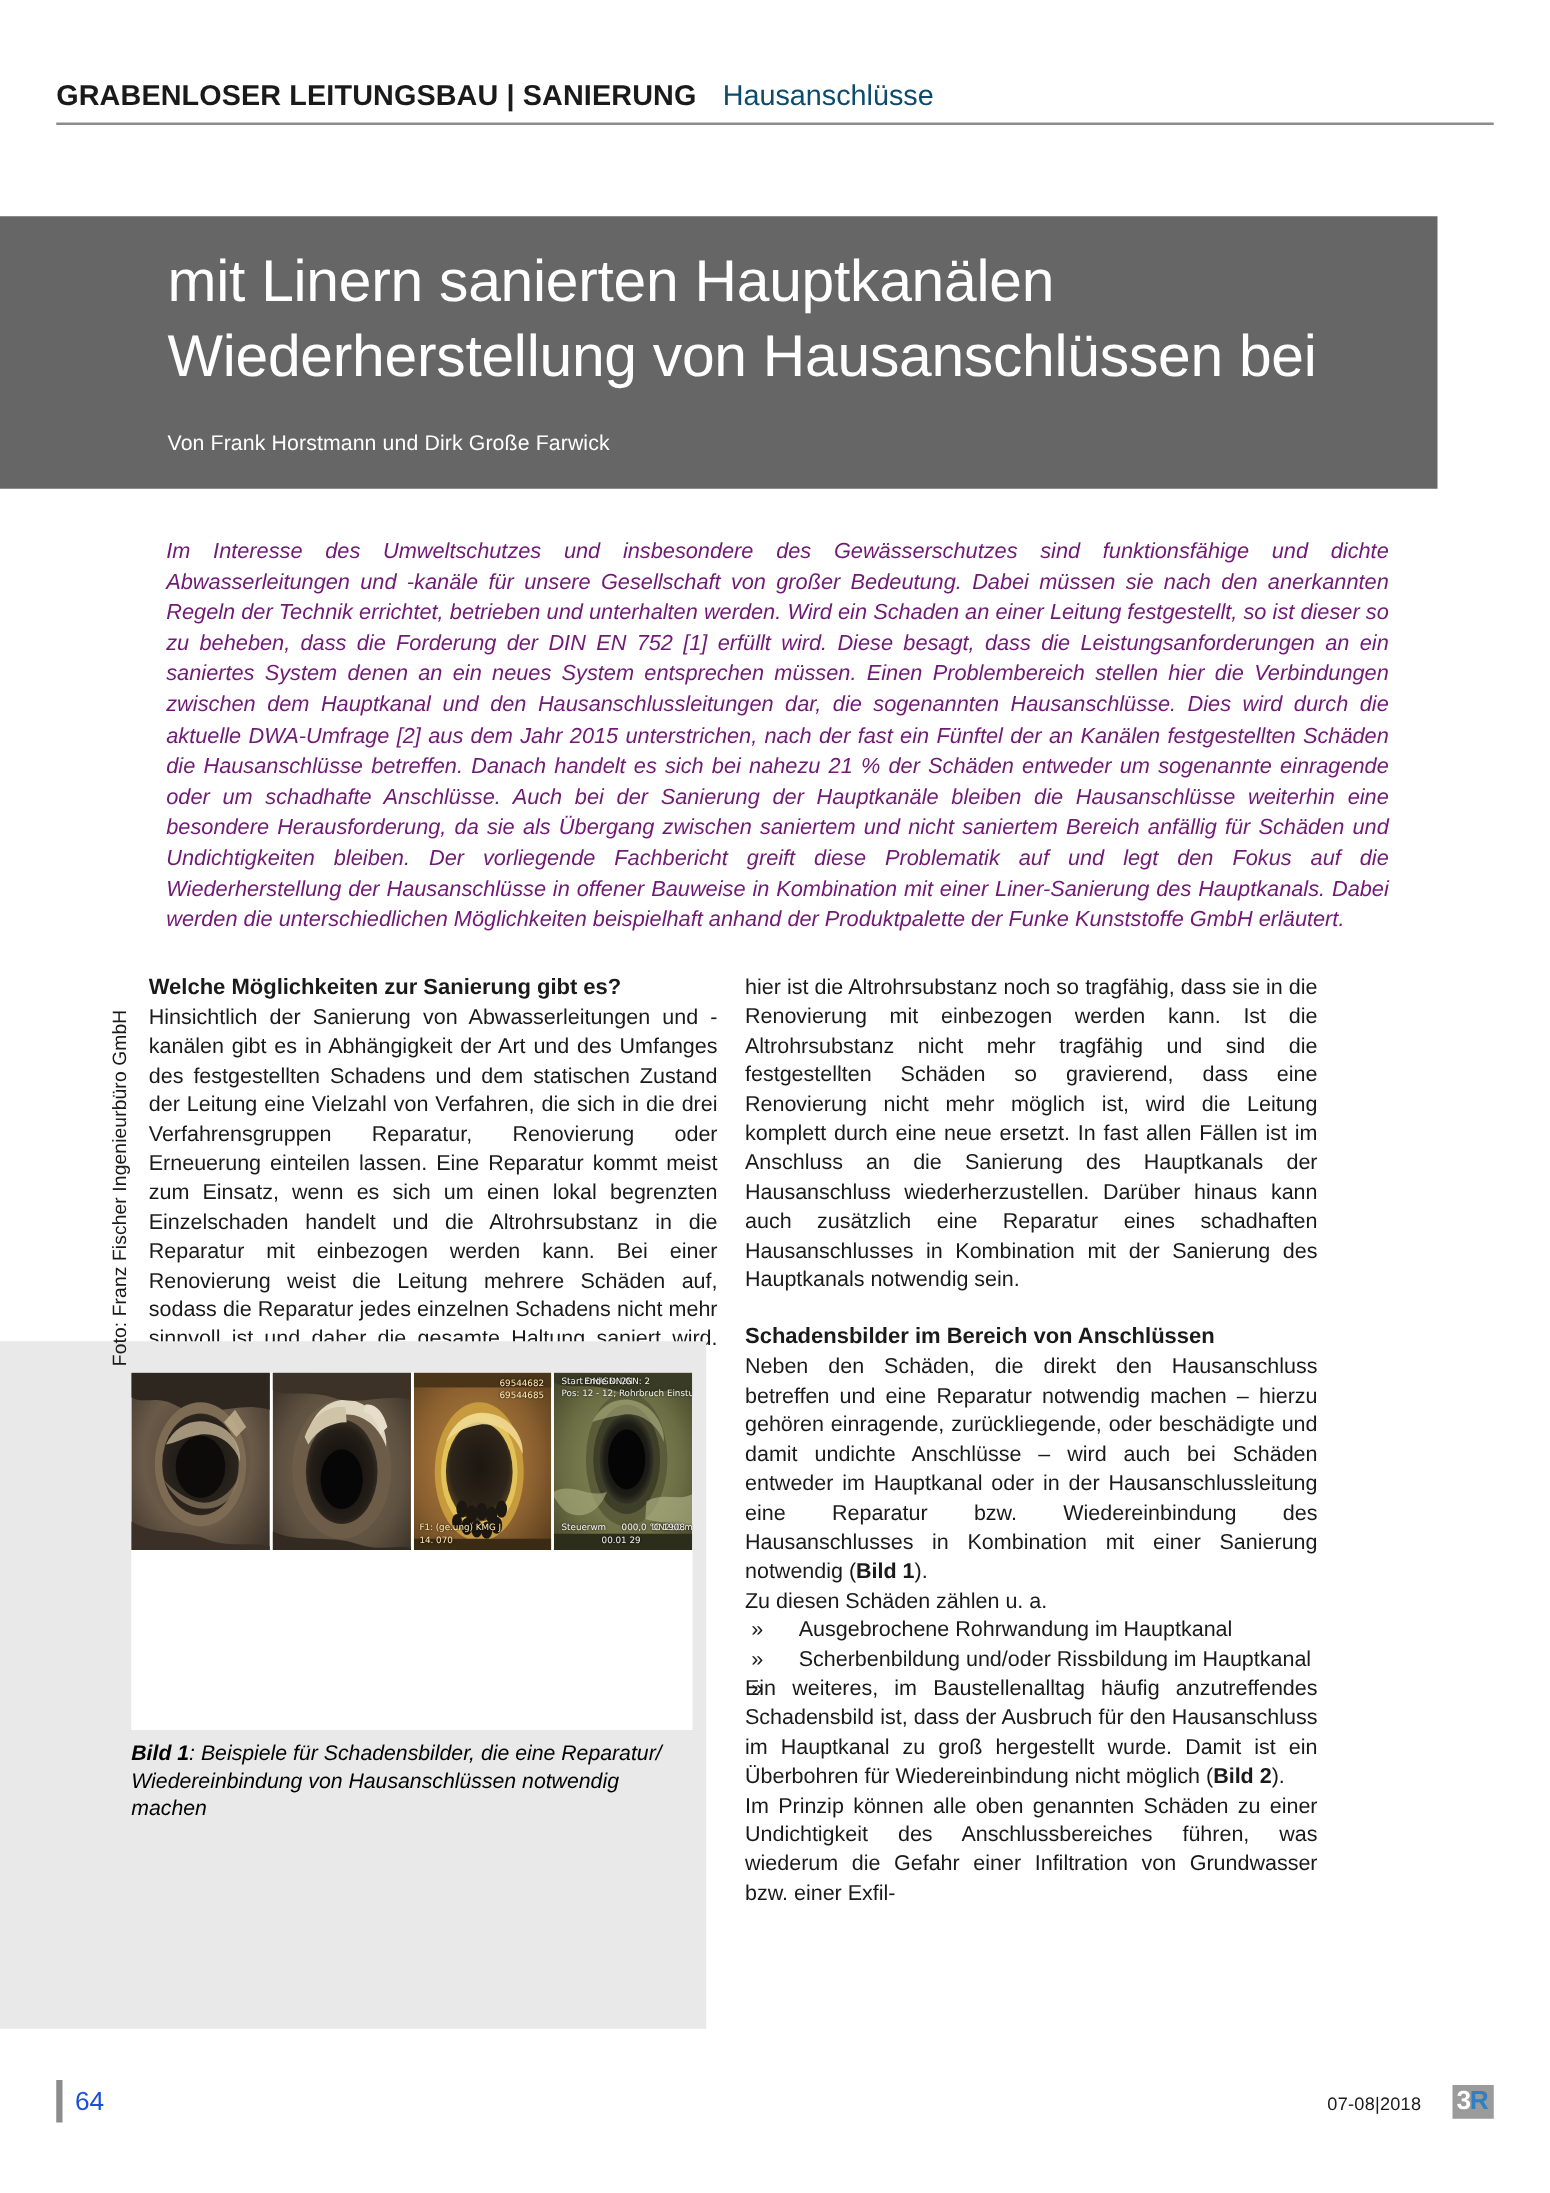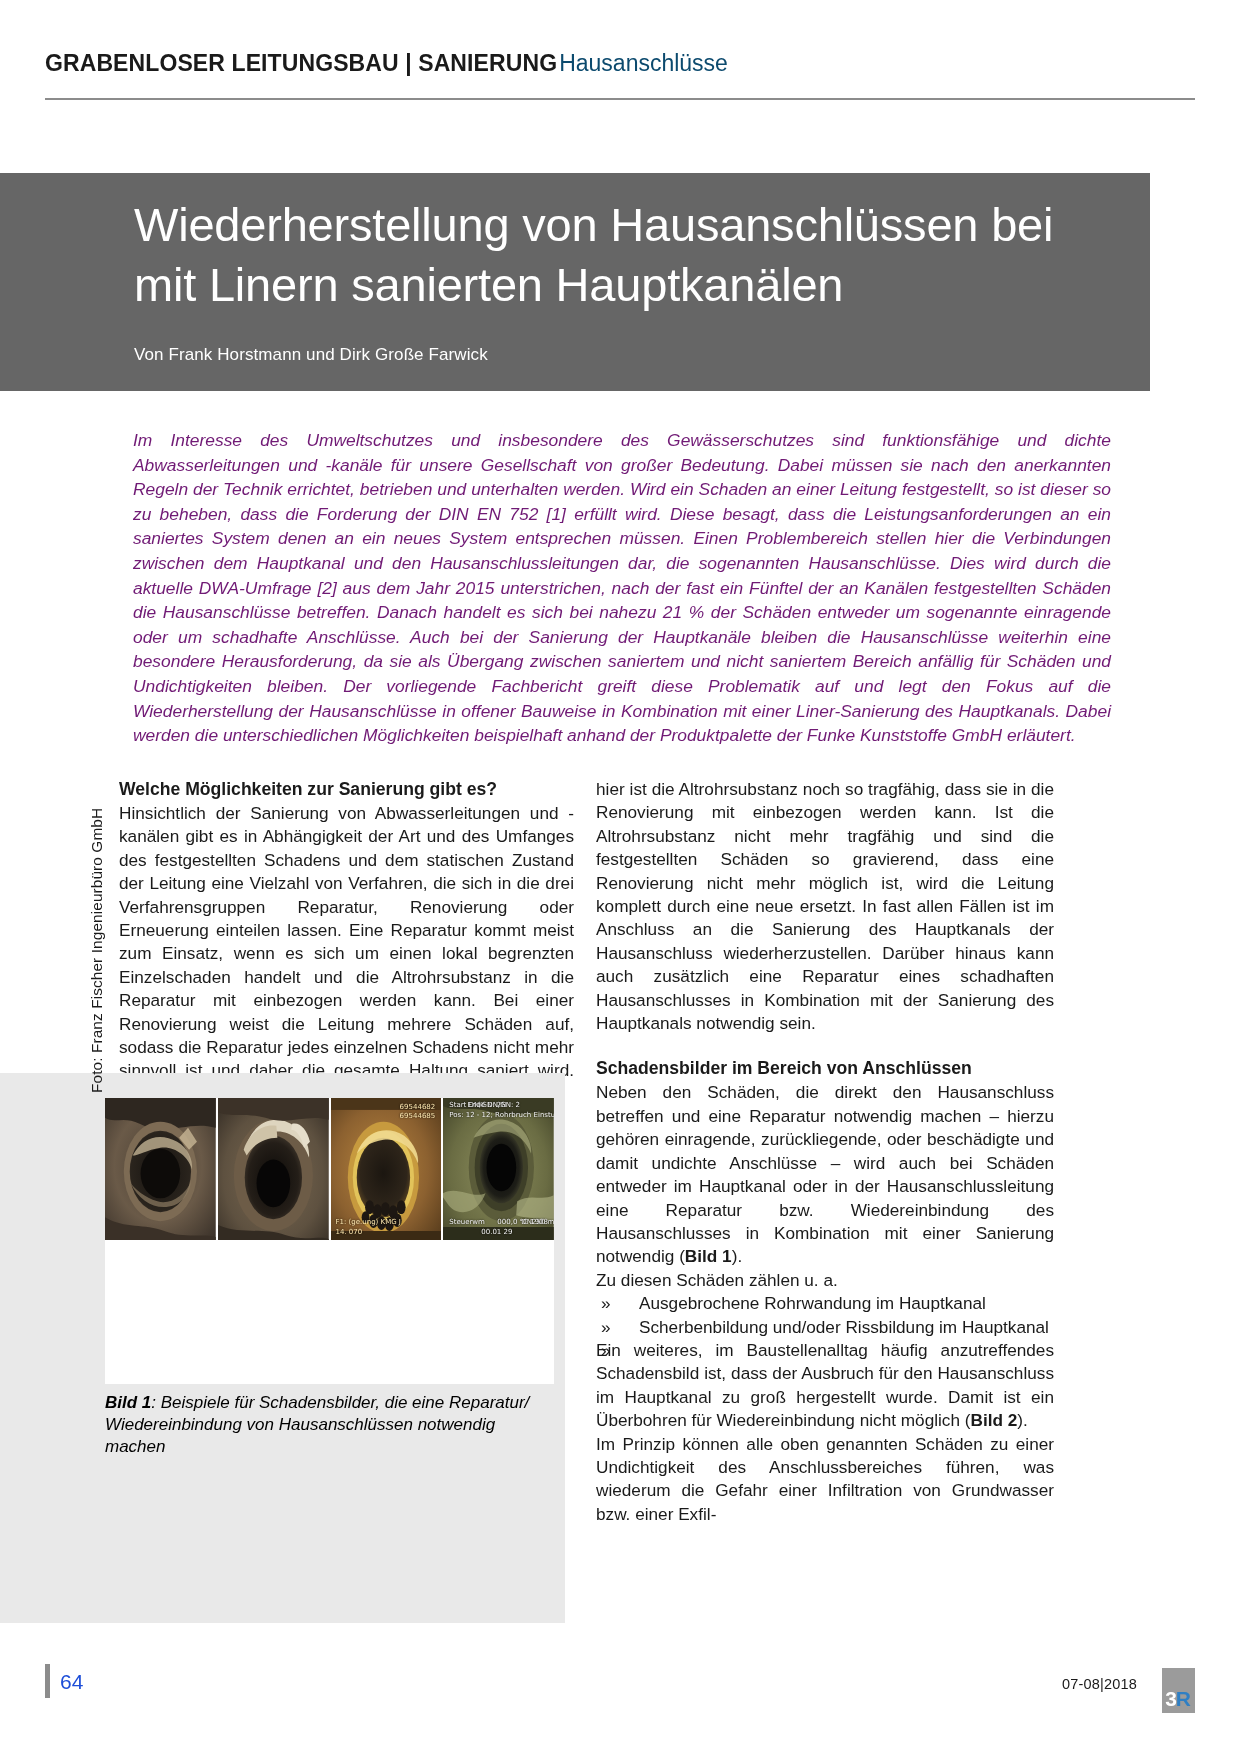--- a/index.html
+++ b/index.html
@@ -17,22 +17,22 @@
   }
 
   
   .running-head {
     position: absolute;
     left: 45px;
     top: 50px;
     width: 1150px;
     height: 40px;
     display: flex;
-    align-items: flex-start;
-    gap: 2px;
+    align-items: flex-end;
+    gap: 21px;
   }
   .rh-bold {
     font-size: 23px;
     font-weight: bold;
     letter-spacing: 0.1px;
     color: #1a1a1a;
     white-space: nowrap;
   }
   .rh-light {
     font-size: 23px;
@@ -223,38 +223,38 @@
     letter-spacing: .2px;
   }
   .logo {
     position: absolute;
     right: 45px;
     top: 1668px;
     font-size: 21px;
     font-weight: bold;
     color: #ffffff;
     background: #9b9b9b;
-    padding: 19px 5px 2px 3px;
+    padding: 1px 5px 2px 3px;
     letter-spacing: -1px;
   }
   .logo .r { color: #2f7fc4; }
 </style>
 </head>
 <body>
 
 <div class="running-head">
   <span class="rh-bold">GRABENLOSER LEITUNGSBAU | SANIERUNG</span>
   <span class="rh-light">Hausanschlüsse</span>
 </div>
 <div class="head-rule"></div>
 
 <div class="title-band">
   <div class="title-text">
+    <div>mit Linern sanierten Hauptkanälen</div>
     <div>Wiederherstellung von Hausanschlüssen bei</div>
-    <div>mit Linern sanierten Hauptkanälen</div>
   </div>
   <div class="byline">Von Frank Horstmann und Dirk Große Farwick</div>
 </div>
 
 <div class="lead">Im Interesse des Umweltschutzes und insbesondere des Gewässerschutzes sind funktionsfähige und dichte Abwasserleitungen und -kanäle für unsere Gesellschaft von großer Bedeutung. Dabei müssen sie nach den anerkannten Regeln der Technik errichtet, betrieben und unterhalten werden. Wird ein Schaden an einer Leitung festgestellt, so ist dieser so zu beheben, dass die Forderung der DIN EN 752 [1] erfüllt wird. Diese besagt, dass die Leistungsanforderungen an ein saniertes System denen an ein neues System entsprechen müssen. Einen Problembereich stellen hier die Verbindungen zwischen dem Hauptkanal und den Hausanschlussleitungen dar, die sogenannten Hausanschlüsse. Dies wird durch die aktuelle DWA-Umfrage [2] aus dem Jahr 2015 unterstrichen, nach der fast ein Fünftel der an Kanälen festgestellten Schäden die Hausanschlüsse betreffen. Danach handelt es sich bei nahezu 21 % der Schäden entweder um sogenannte einragende oder um schadhafte Anschlüsse. Auch bei der Sanierung der Hauptkanäle bleiben die Hausanschlüsse weiterhin eine besondere Herausforderung, da sie als Übergang zwischen saniertem und nicht saniertem Bereich anfällig für Schäden und Undichtigkeiten bleiben. Der vorliegende Fachbericht greift diese Problematik auf und legt den Fokus auf die Wiederherstellung der Hausanschlüsse in offener Bauweise in Kombination mit einer Liner-Sanierung des Hauptkanals. Dabei werden die unterschiedlichen Möglichkeiten beispielhaft anhand der Produktpalette der Funke Kunststoffe GmbH erläutert.</div>
 
 <div class="col col-left">
   <h3>Welche Möglichkeiten zur Sanierung gibt es?</h3>
   <p>Hinsichtlich der Sanierung von Abwasserleitungen und -kanälen gibt es in Abhängigkeit der Art und des Umfanges des festgestellten Schadens und dem statischen Zustand der Leitung eine Vielzahl von Verfahren, die sich in die drei Verfahrensgruppen Reparatur, Renovierung oder Erneuerung einteilen lassen. Eine Reparatur kommt meist zum Einsatz, wenn es sich um einen lokal begrenzten Einzelschaden handelt und die Altrohrsubstanz in die Reparatur mit einbezogen werden kann. Bei einer Renovierung weist die Leitung mehrere Schäden auf, sodass die Reparatur jedes einzelnen Schadens nicht mehr sinnvoll ist und daher die gesamte Haltung saniert wird. Auch</p>
 </div>

